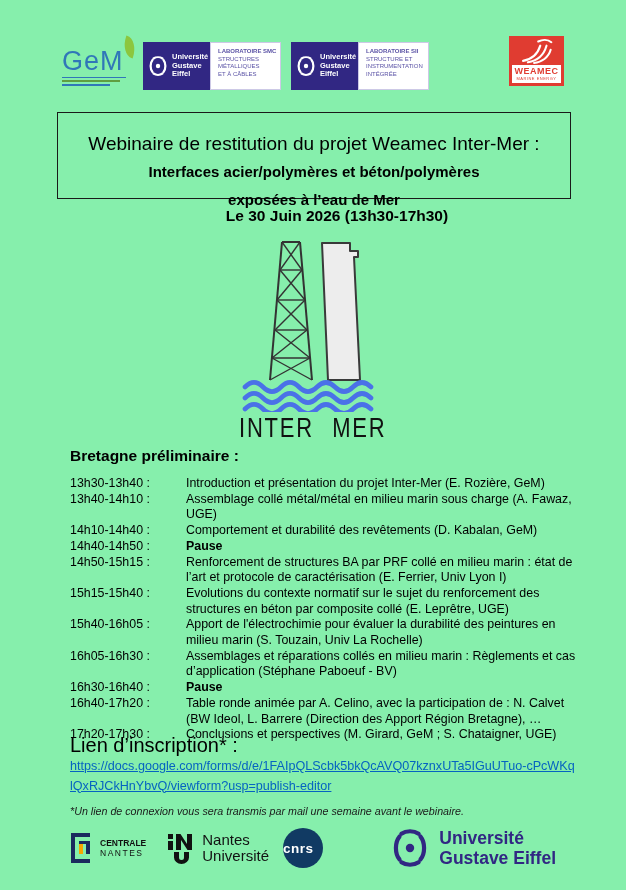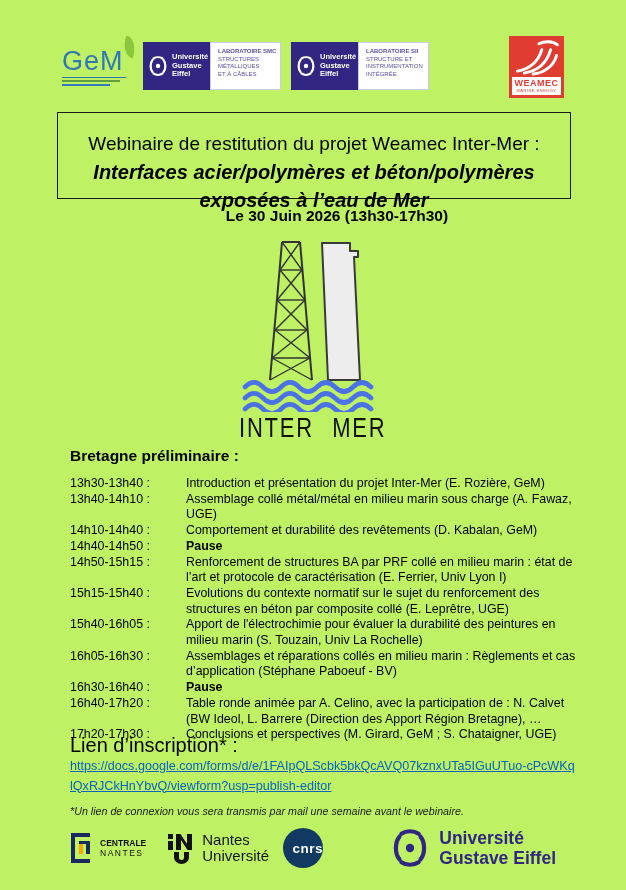--- a/index.html
+++ b/index.html
@@ -1,49 +1,49 @@
 <!DOCTYPE html>
 <html><head>
 <meta charset="utf-8">
 <style>
   * { margin:0; padding:0; box-sizing:border-box; }
   html,body { background:#fff; }
   body { font-family:"Liberation Sans", sans-serif; color:#000; }
-  .page { position:relative; width:626px; height:890px; background:#bef264; overflow:hidden; }
+  .page { position:relative; width:626px; height:890px; background:#86efac; overflow:hidden; }
 
   
   .logos-top { position:absolute; top:36px; left:57px; width:512px; height:64px; }
   .gem { position:absolute; left:5px; top:10px; width:80px; }
   .gem-word { font-size:27px; color:#3077b8; font-weight:400; letter-spacing:1px; position:relative; line-height:30px; }
   .gem-leaf { position:absolute; right:6px; top:-9px; width:13px; height:20px; background:#8cc63e; border-radius:0 95% 0 95%; transform:rotate(18deg); }
   .gem-rule { width:64px; height:1px; background:#3077b8; margin:1px 0 2px; }
   .gem-sub1 { width:58px; height:2px; background:#5f9e41; margin-bottom:2px; }
   .gem-sub2 { width:48px; height:2px; background:#3077b8; }
 
   .uge-block { position:absolute; top:6px; height:48px; display:flex; }
   .uge-smc { left:86px; }
   .uge-sii { left:234px; }
   .uge-navy { width:67px; height:48px; background:#312783; display:flex; align-items:center; padding:0 4px; }
   .uge-navy svg { flex:0 0 22px; }
   .uge-navy-text { color:#fff; font-size:7.5px; font-weight:bold; line-height:8.5px; margin-left:3px; }
   .lab-box { width:71px; height:48px; background:#fff; border:1px solid #cdc9e6; padding:5px 0 0 7px; }
   .lab-title { color:#5a52a5; font-size:6px; font-weight:bold; line-height:7.5px; }
   .lab-line { color:#5a52a5; font-size:6px; line-height:7.5px; }
 
-  .weamec { position:absolute; right:5px; top:0; width:55px; height:62px; background:#e03c31; display:flex; flex-direction:column; }
+  .weamec { position:absolute; right:5px; top:0; width:55px; height:50px; background:#e03c31; display:flex; flex-direction:column; }
   .weamec-waves { flex:1; }
   .weamec-strip { background:#fff; margin:0 3px 3px; padding:1px 0 2px; text-align:center; }
   .weamec-name { color:#e03c31; font-size:9px; font-weight:bold; line-height:10px; letter-spacing:.5px; }
   .weamec-tag { color:#e03c31; font-size:4px; line-height:5px; letter-spacing:.5px; }
 
   
   .title-box { position:absolute; top:112px; left:57px; width:514px; height:87px; border:1.5px solid #1a1a1a;
                display:flex; flex-direction:column; justify-content:center; align-items:center; text-align:center; }
   .title-l1 { font-size:19px; line-height:28px;margin-top:33px; }
-  .title-l2, .title-l3 { font-size:20px; font-weight:bold; line-height:28px;font-style:italic; }
+  .title-l2, .title-l3 { font-size:15px; font-weight:bold; line-height:28px; }
   .date-line { position:absolute; top:207px; left:0; width:626px; text-align:center; font-size:15.5px; font-weight:bold;padding-left:48px; }
 
   
   .illus { position:absolute; top:240px; left:0; width:626px; display:flex; flex-direction:column; align-items:center; }
   .illus-caption { margin-top:1px; font-size:25px; font-weight:500; letter-spacing:2px; word-spacing:12px; transform:scale(.88,1.12); color:#111; }
 
   
   .program { position:absolute; top:447px; left:70px; width:507px; }
   .prog-heading { font-size:15.5px; font-weight:bold; margin-bottom:11px; }
   .prog-row { display:flex; font-size:12.4px; line-height:15.7px; }
@@ -58,21 +58,21 @@
   .footnote { margin-top:9px; font-size:10.7px; font-style:italic; color:#1a1a1a; }
 
   
   .logos-bottom { position:absolute; top:822px; left:68px; width:500px; height:52px; display:flex; align-items:center; }
   .centrale { display:flex; align-items:center; }
   .centrale-text { margin-left:4px; }
   .centrale-l1 { font-size:8.5px; font-weight:bold; color:#111; line-height:9px; }
   .centrale-l2 { font-size:8.5px; color:#111; letter-spacing:1.5px; line-height:10px; }
   .nantesu { display:flex; align-items:center; margin-left:20px; }
   .nantesu-text { margin-left:6px; font-size:15px; line-height:16.5px; color:#121212; font-weight:500; }
-  .cnrs { margin-left:14px; width:40px; height:40px; border-radius:50%; background:#113a63; display:flex; align-items:center; justify-content:flex-end; }
+  .cnrs { margin-left:14px; width:40px; height:40px; border-radius:50%; background:#113a63; display:flex; align-items:center; justify-content:flex-start; }
   .cnrs span { color:#fff; font-size:13.5px; font-weight:bold; letter-spacing:.5px; }
   .uge-bottom { margin-left:auto; margin-right:12px; display:flex; align-items:center; }
   .uge-bottom-text { margin-left:8px; color:#312783; font-size:17.5px; font-weight:bold; line-height:20px; }
 </style>
 </head>
 <body>
 
 <div class="page">
 
   <div class="logos-top">

